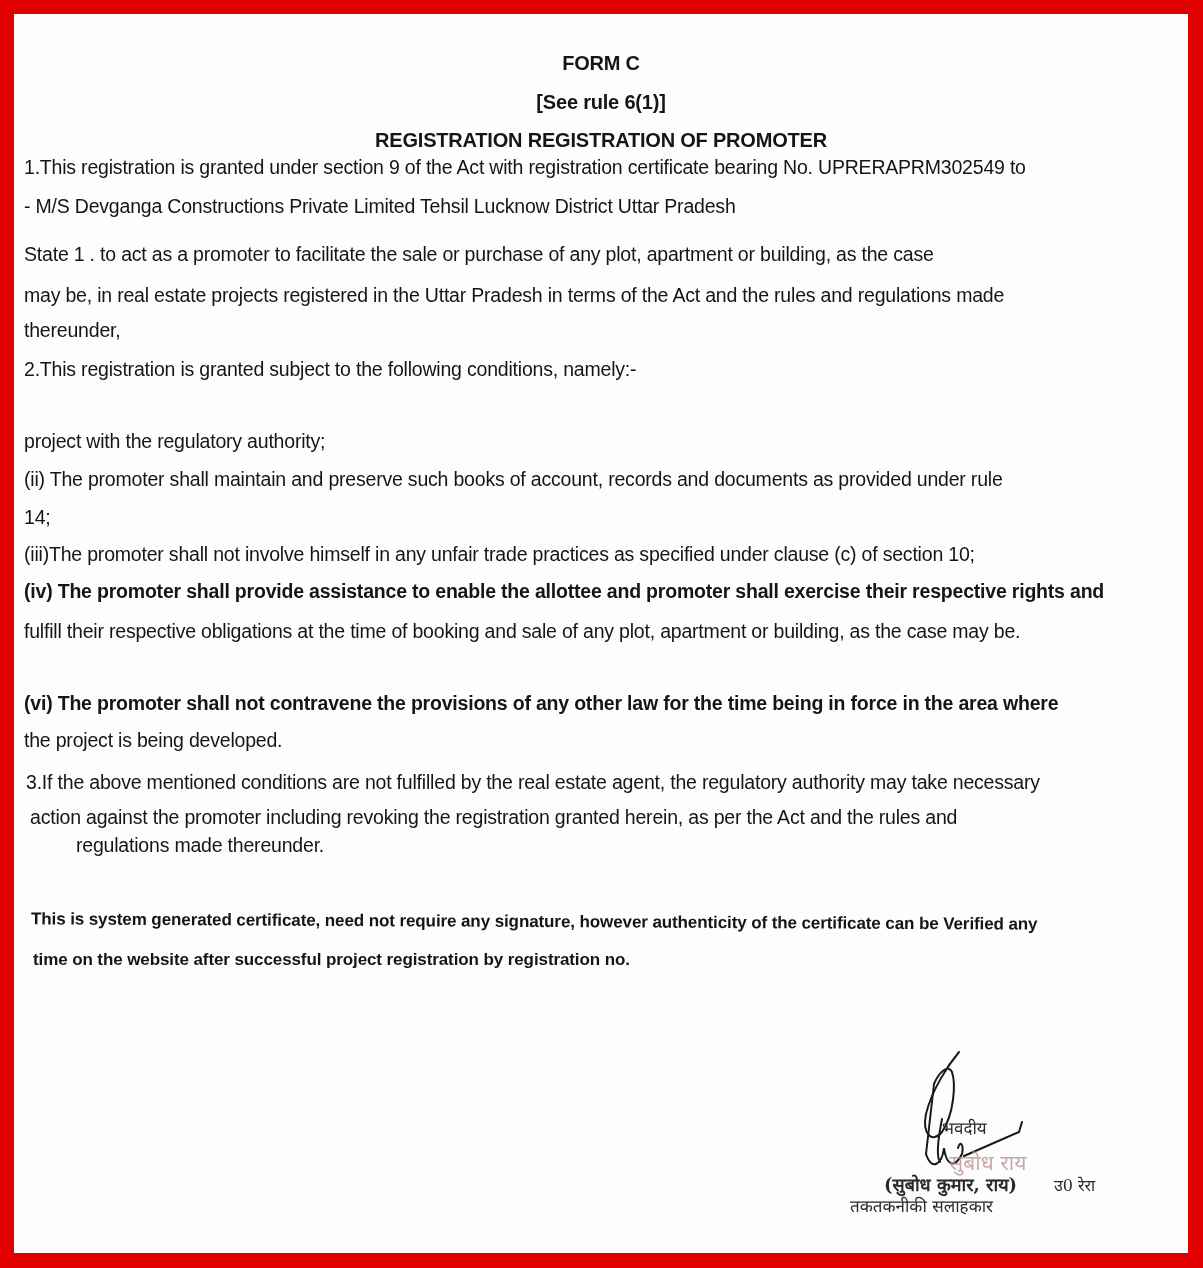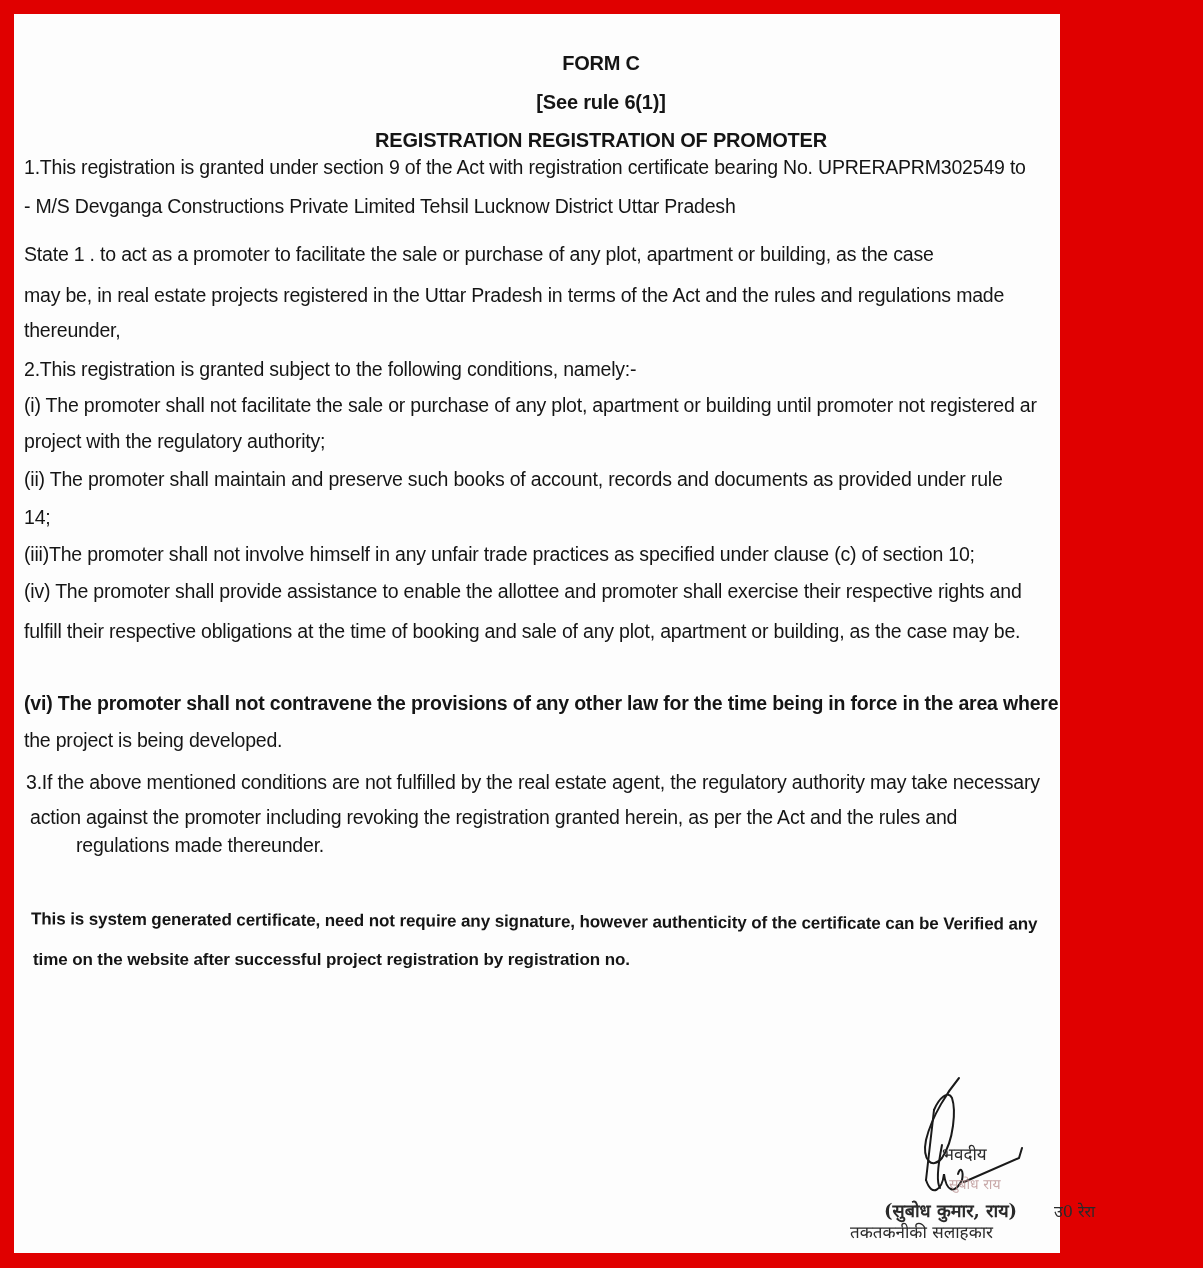--- a/index.html
+++ b/index.html
@@ -1,19 +1,19 @@
 <!DOCTYPE html>
 <html><head>
   <meta charset="utf-8">
   <style>
     * { margin: 0; padding: 0; box-sizing: border-box; }
     html, body { width: 1203px; height: 1268px; background: #e00000; overflow: hidden; }
     body { position: relative; font-family: "Liberation Sans", sans-serif; color: #111; }
     .page {
-      position: absolute; left: 14px; top: 14px; width: 1046px; height: 1239px;
+      position: absolute; left: 14px; top: 14px; width: 1174px; height: 1239px;
       background: #fdfdfd;
     }
     .t { position: absolute; white-space: nowrap; font-size: 19.5px; letter-spacing: -0.2px; color: #151515; }
     .h { font-weight: bold; font-size: 20px; left: 0; width: 1174px; text-align: center; }
     .note { font-weight: bold; font-size: 17px; letter-spacing: -0.1px; }
     .sig { position: absolute; }
     .dev { position: absolute; font-family: "DejaVu Serif", serif; white-space: nowrap; color: #2a2a2a; }
     .stamp { color: #b58b8b; opacity: 0.75; }
   </style>
 </head>
@@ -26,47 +26,46 @@
   <div class="t h" style="top:115px;">REGISTRATION REGISTRATION OF PROMOTER</div>
 
   <div class="t" style="left:10px; top:142px;">1.This registration is granted under section 9 of the Act with registration certificate bearing No. UPRERAPRM302549 to</div>
   <div class="t" style="left:10px; top:181px;">- M/S Devganga Constructions Private Limited Tehsil Lucknow District Uttar Pradesh</div>
 
   <div class="t" style="left:10px; top:229px;">State 1 . to act as a promoter to facilitate the sale or purchase of any plot, apartment or building, as the case</div>
   <div class="t" style="left:10px; top:270px;">may be, in real estate projects registered in the Uttar Pradesh in terms of the Act and the rules and regulations made</div>
   <div class="t" style="left:10px; top:305px;">thereunder,</div>
 
   <div class="t" style="left:10px; top:344px;">2.This registration is granted subject to the following conditions, namely:-</div>
-  <div class="t" style="left:10px; top:380px;">(i) The promoter shall not facilitate the sale or purchase of any plot, apartment or building until promoter not registered ar</div>
   <div class="t" style="left:10px; top:416px;">project with the regulatory authority;</div>
   <div class="t" style="left:10px; top:454px;">(ii) The promoter shall maintain and preserve such books of account, records and documents as provided under rule</div>
   <div class="t" style="left:10px; top:492px;">14;</div>
   <div class="t" style="left:10px; top:529px;">(iii)The promoter shall not involve himself in any unfair trade practices as specified under clause (c) of section 10;</div>
-  <div class="t" style="left:10px; top:566px;">(iv) The promoter shall provide assistance to enable the allottee and promoter shall exercise their respective rights and</div>
+  <div class="t" style="left:10px; top:566px;font-weight:bold;">(iv) The promoter shall provide assistance to enable the allottee and promoter shall exercise their respective rights and</div>
   <div class="t" style="left:10px; top:606px;">fulfill their respective obligations at the time of booking and sale of any plot, apartment or building, as the case may be.</div>
   <div class="t" style="left:10px; top:678px;font-weight:bold;">(vi) The promoter shall not contravene the provisions of any other law for the time being in force in the area where</div>
   <div class="t" style="left:10px; top:715px;">the project is being developed.</div>
 
   <div class="t" style="left:12px; top:757px;">3.If the above mentioned conditions are not fulfilled by the real estate agent, the regulatory authority may take necessary</div>
   <div class="t" style="left:16px; top:792px;">action against the promoter including revoking the registration granted herein, as per the Act and the rules and</div>
   <div class="t" style="left:16px; top:820px;margin-left:46px;">regulations made thereunder.</div>
 
   <div class="t note" style="left:17px; top:898px; transform: rotate(0.3deg);">This is system generated certificate, need not require any signature, however authenticity of the certificate can be Verified any</div>
   <div class="t note" style="left:19px; top:936px;">time on the website after successful project registration by registration no.</div>
 
-  <div style="position:absolute; left:790px; top:1056px; width:380px; height:190px;">
+  <div style="position:absolute; left:790px; top:1030px; width:380px; height:190px;">
     <svg class="sig" width="240" height="150" viewBox="0 0 240 150" style="left:10px; top:0;">
       <g fill="none" stroke="#1a1a1a" stroke-width="2" stroke-linecap="round">
         <path d="M145 8 C135 20 118 45 112 70 C108 90 118 100 128 88 C140 70 142 40 138 28 C134 20 125 28 120 40"></path>
         <path d="M120 40 L112 110"></path>
         <path d="M112 110 C118 128 128 120 130 104 C132 120 140 126 148 110 C150 100 146 96 144 104"></path>
         <path d="M128 75 C124 95 122 112 126 118"></path>
         <path d="M150 112 L205 88 L208 78"></path>
       </g>
     </svg>
     <div class="dev" style="left:138px; top:72px; font-size:17px;">भवदीय</div>
-    <div class="dev stamp" style="left:145px; top:104px; font-size:14px;">सुबोध राय</div>
+    <div class="dev stamp" style="left:145px; top:104px; font-size:21px;">सुबोध राय</div>
     <div class="dev" style="left:80px; top:128px; font-size:18px; font-weight:bold;">(सुबोध कुमार, राय)</div>
     <div class="dev" style="left:250px; top:130px; font-size:16px;">उ0 रेरा</div>
     <div class="dev" style="left:46px; top:150px; font-size:17px;">तकतकनीकी सलाहकार</div>
   </div>
 
 </div>
 
 </body></html>

